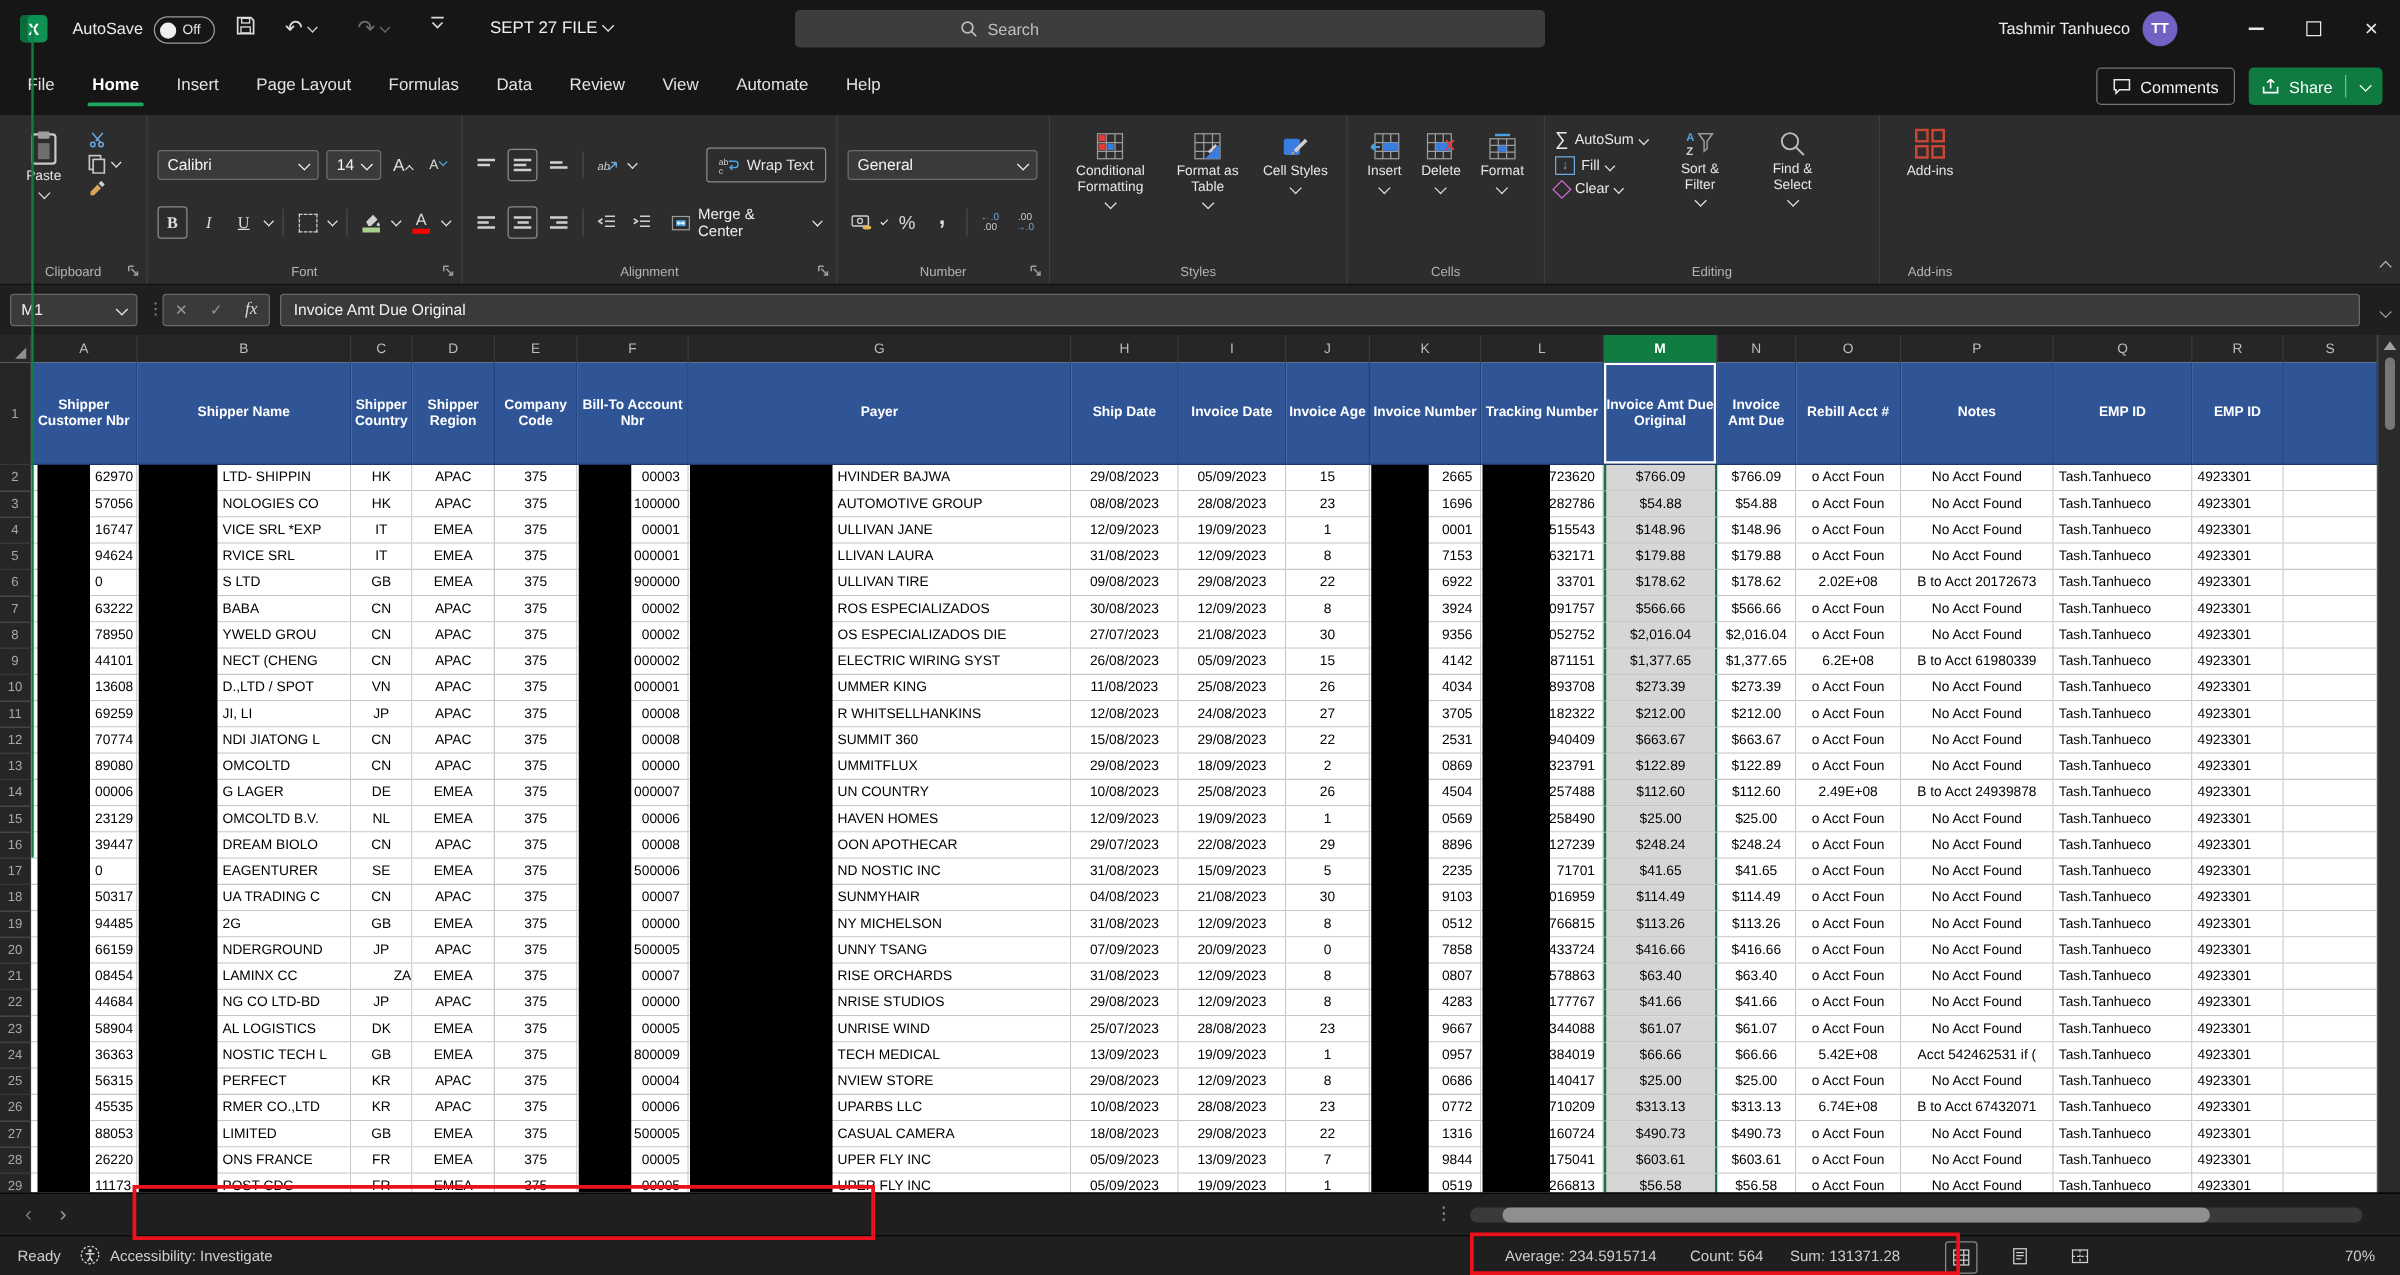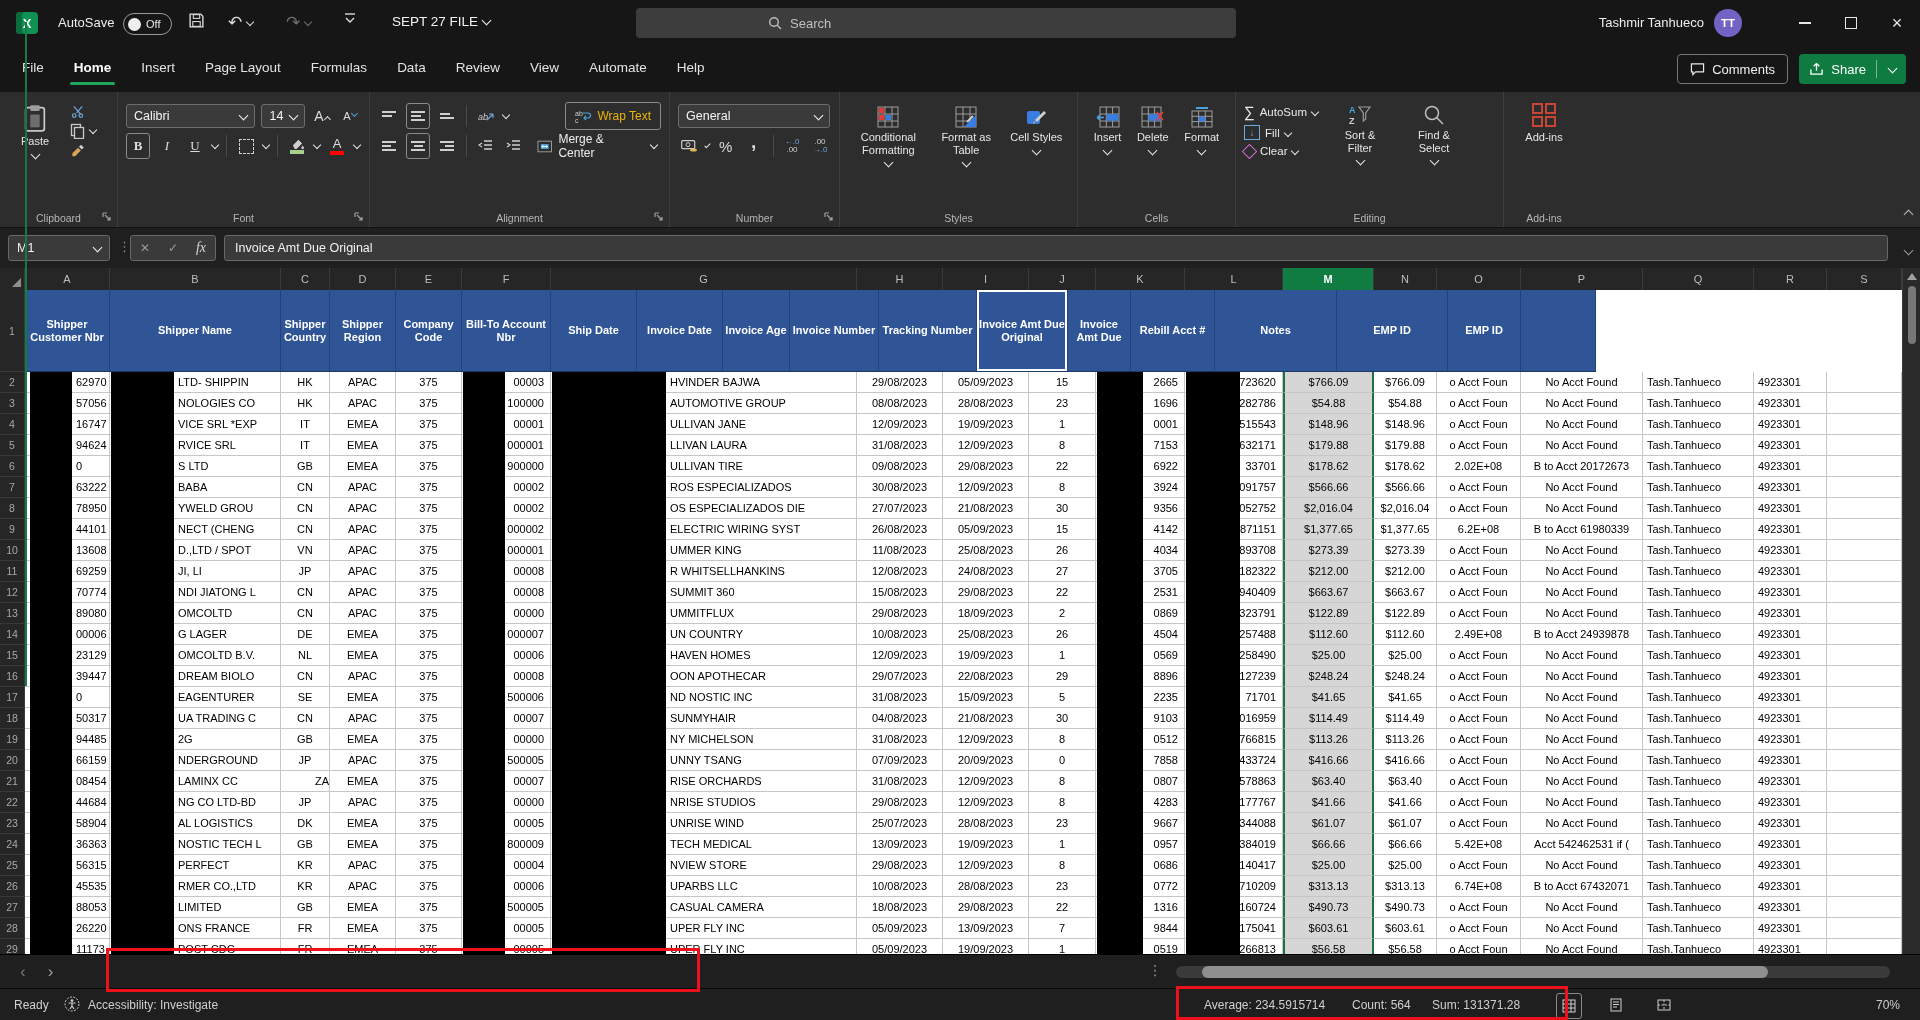--- a/index.html
+++ b/index.html
@@ -40,21 +40,21 @@
   #share-btn{position:absolute;right:14px;top:8px;height:30px;background:#0f7b41;border-radius:4px;
              display:flex;align-items:center;gap:7px;padding:0 10px;font-size:13px;color:#fff}
   #share-btn .sep{width:1px;height:18px;background:rgba(255,255,255,.45);margin-left:3px}
 
   
   #ribbon{position:absolute;top:92px;left:0;width:1920px;height:136px;background:#2d2d2d;border-bottom:1px solid #111;
           display:flex;align-items:stretch;padding:0;box-sizing:border-box}
   .rgroup{position:relative;border-right:1px solid #3e3e3e;padding:8px 8px 20px;box-sizing:border-box;flex:none}
   .glabel{position:absolute;bottom:3px;left:0;right:0;text-align:center;font-size:10.5px;color:#b5b5b5;white-space:nowrap}
   .launch{position:absolute;right:5px;bottom:5px;opacity:.85}
-  .rrow{display:flex;align-items:center;gap:6px;height:28px;margin-top:2px}
+  .rrow{display:flex;align-items:center;gap:6px;height:28px;margin-top:18px}
   .combo{display:flex;align-items:center;justify-content:space-between;background:#3a3a3a;border:1px solid #6d6d6d;
          border-radius:3px;height:24px;padding:0 7px;font-size:12.5px;color:#f4f4f4;box-sizing:border-box}
   .sbtn{display:flex;align-items:center;justify-content:center;min-width:22px;height:24px;color:#dcdcdc;font-size:13px}
   .boxed{border:1px solid #8a8a8a;border-radius:3px}
   .bigbtn{display:flex;flex-direction:column;align-items:center;justify-content:flex-start;gap:3px;padding:4px 4px 0;
           text-align:center;font-size:11px;color:#e6e6e6;line-height:12.5px}
   .vsep{width:1px;height:22px;background:#4a4a4a;margin:0 2px}
   .colorbar{display:block;width:14px;height:4px;margin:1px auto 0}
   .lines i{display:block;height:2px;background:#cfcfcf;margin:2px 0}
   #collapse-ribbon{position:absolute;right:8px;bottom:6px;color:#bdbdbd}
@@ -300,21 +300,21 @@
         </span>
       <span class="vsep"></span>
       <span class="sbtn">
         <svg width="16" height="14" viewBox="0 0 16 14">
             <text x="0" y="11" font-size="9" fill="#cfcfcf" font-style="italic">ab</text>
             <path d="M9 11L15 5M15 5v4M15 5h-4" stroke="#6fa8dc" stroke-width="1.2" fill="none"></path>
           </svg>
       </span>
         <span class="cv" style="width:5px;height:5px;margin-left:0"></span>
       <div style="flex:1"></div>
-      <div class="boxed" style="display:flex;align-items:center;gap:6px;height:26px;padding:0 9px;font-size:12px;color:#eab308">
+      <div class="boxed" style="display:flex;align-items:center;gap:6px;height:26px;padding:0 9px;font-size:12px;color:#e5e5e5">
         <svg width="16" height="13" viewBox="0 0 16 13">
             <text x="0" y="6" font-size="7" fill="#cfcfcf">ab</text>
             <text x="0" y="13" font-size="7" fill="#cfcfcf">c</text>
             <path d="M8 3h5a2.5 2.5 0 0 1 0 5H9" fill="none" stroke="#4aa3e0" stroke-width="1.2"></path>
             <path d="M11 6l-2 2 2 2" fill="none" stroke="#4aa3e0" stroke-width="1.2"></path>
           </svg>
         <span>Wrap Text</span>
       </div>
     </div>
     <div class="rrow">
@@ -577,20 +577,21 @@
       <div class="glet" style="width: 75px;">S</div>
     </div>
     <div class="grow" style="height: 82px;">
       <div class="gnum">1</div>
       <div class="hc" style="width: 85px;">Shipper Customer Nbr</div>
       <div class="hc" style="width: 171px;">Shipper Name</div>
       <div class="hc" style="width: 49px;">Shipper Country</div>
       <div class="hc" style="width: 66px;">Shipper Region</div>
       <div class="hc" style="width: 66px;">Company Code</div>
       <div class="hc" style="width: 89px;">Bill-To Account Nbr</div>
+      <div class="hc" style="width: 306px;">Payer</div>
       <div class="hc" style="width: 86px;">Ship Date</div>
       <div class="hc" style="width: 86px;">Invoice Date</div>
       <div class="hc" style="width: 67px;">Invoice Age</div>
       <div class="hc" style="width: 89px;">Invoice Number</div>
       <div class="hc" style="width: 98px;">Tracking Number</div>
       <div class="hc active" style="width: 91px;">Invoice Amt Due Original</div>
       <div class="hc" style="width: 63px;">Invoice Amt Due</div>
       <div class="hc" style="width: 84px;">Rebill Acct #</div>
       <div class="hc" style="width: 122px;">Notes</div>
       <div class="hc" style="width: 111px;">EMP ID</div>

